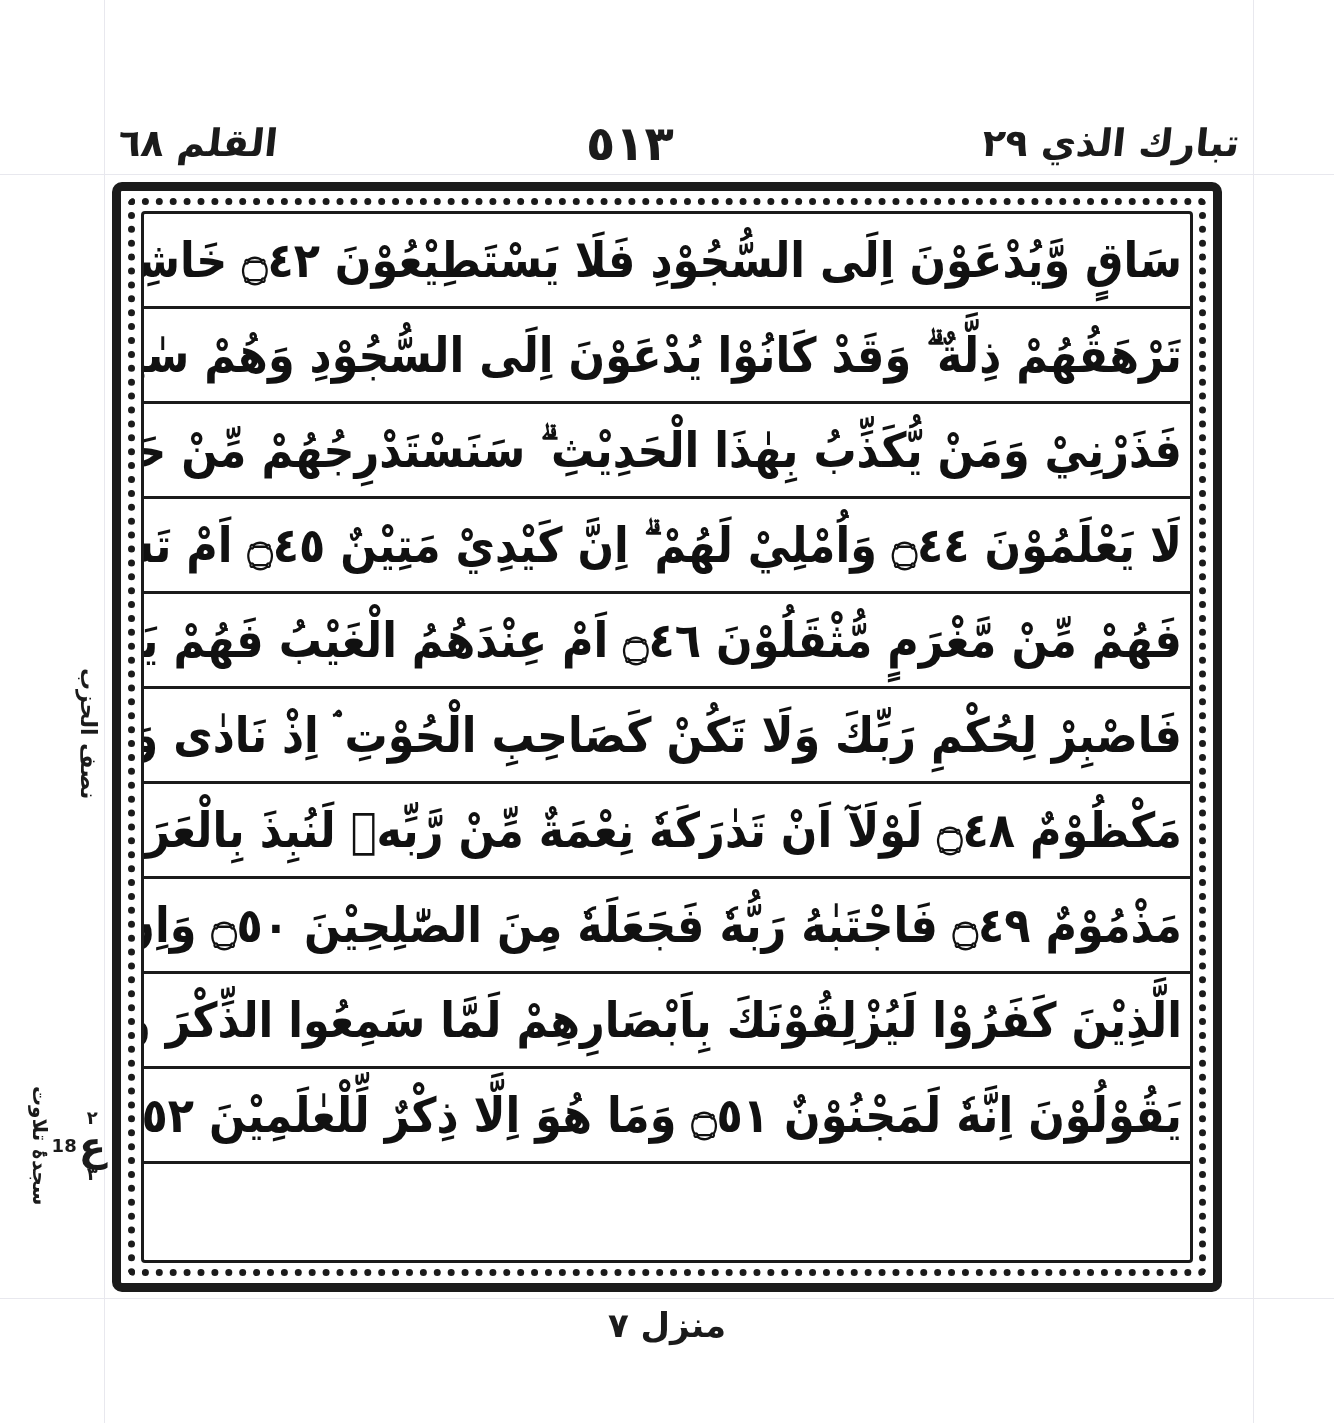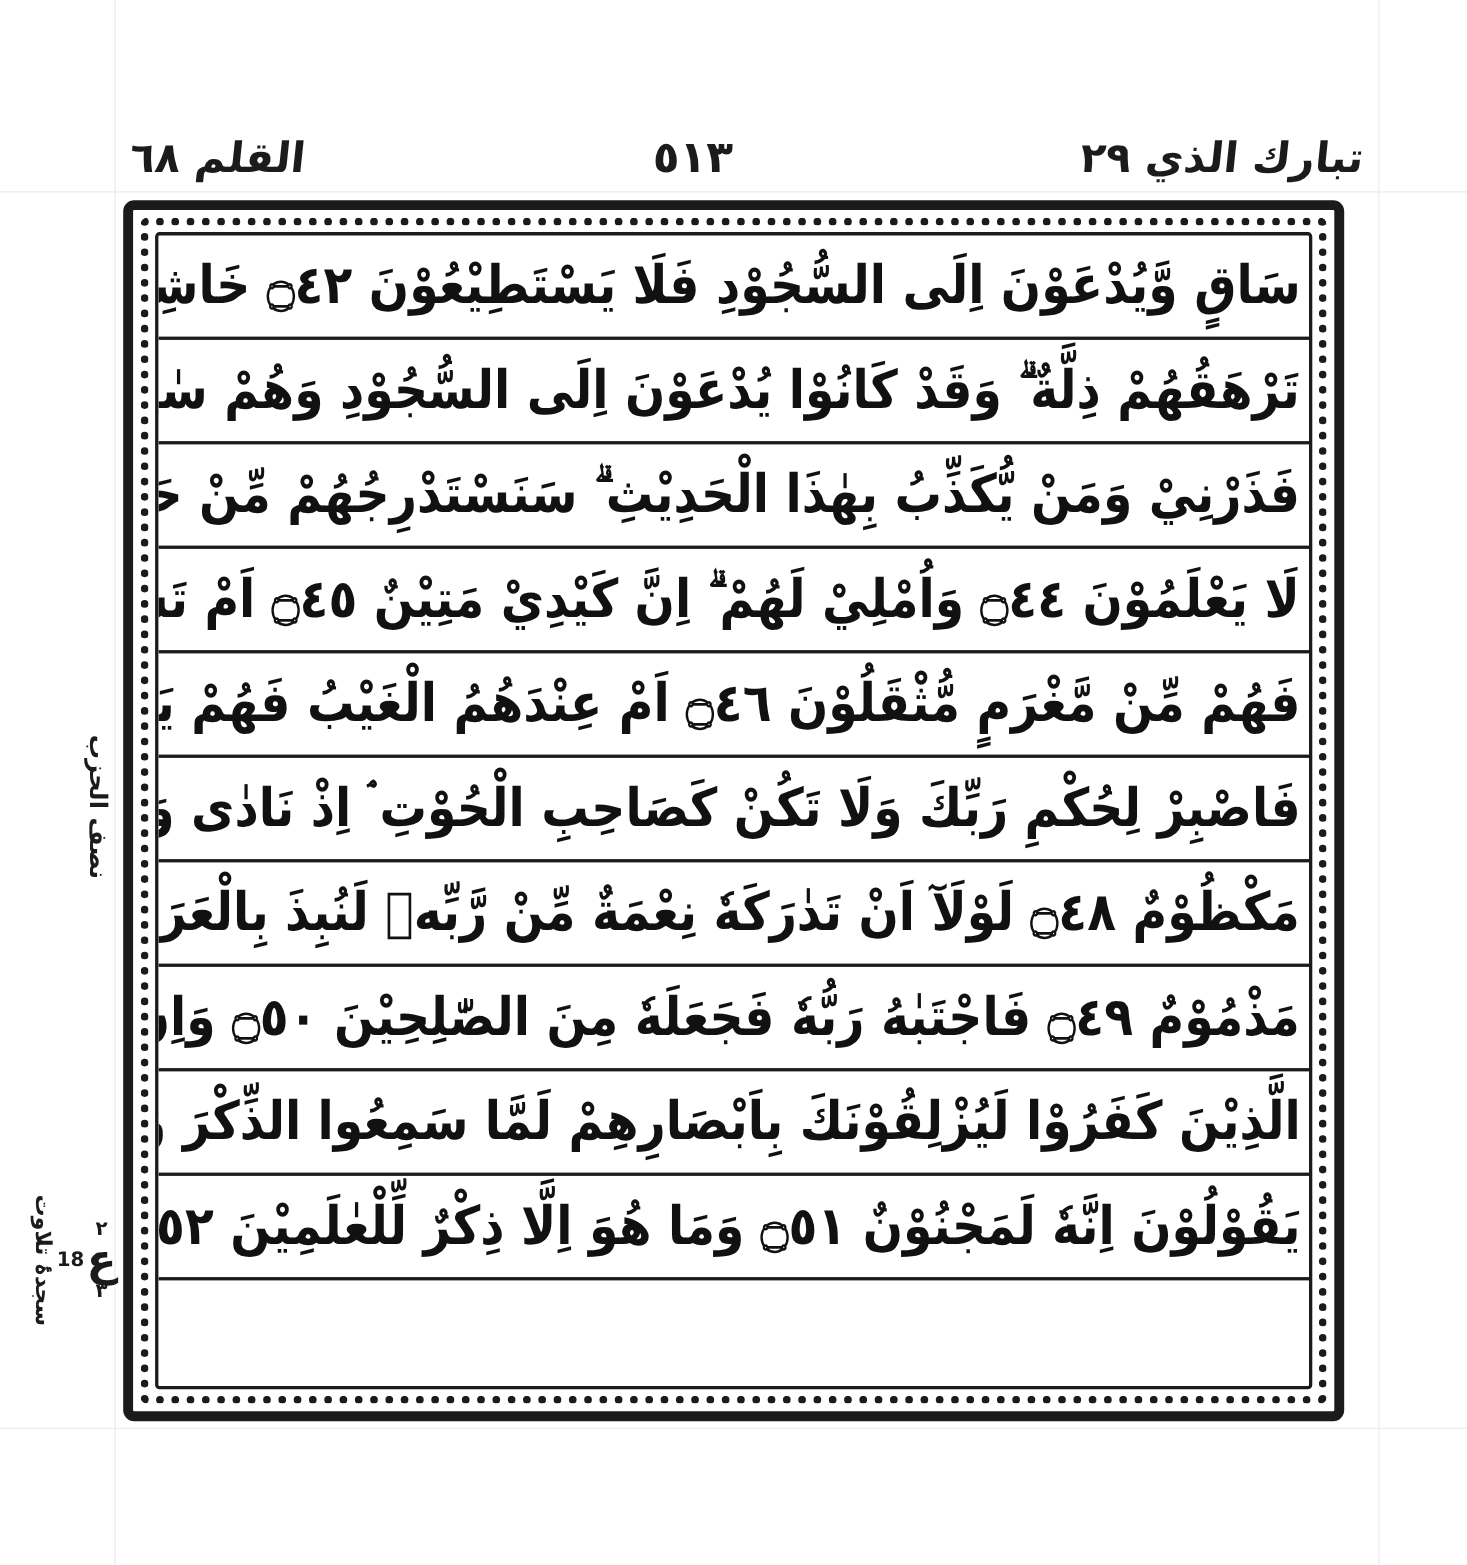--- a/index.html
+++ b/index.html
@@ -56,21 +56,21 @@
   .header-item {
     font-family: "DejaVu Sans", sans-serif;
     font-size: 38px;
     line-height: 1;
     color: #1b1b1b;
     font-weight: 700;
     white-space: nowrap;
     padding: 0 14px;
   }
   .header-juz   { transform: skewX(-6deg); }
-  .header-page  { font-size: 40px; letter-spacing: 1px; }
+  .header-page  { font-size: 48px; letter-spacing: 1px; }
   .header-surah { transform: skewX(-6deg); }
 
   
   .frame-outer {
     position: absolute;
     top: 182px;
     left: 112px;
     width: 1110px;
     height: 1110px;
     border: 9px solid #1b1b1b;
@@ -257,14 +257,17 @@
           <div class="ayah-text">الَّذِيْنَ كَفَرُوْا لَيُزْلِقُوْنَكَ بِاَبْصَارِهِمْ لَمَّا سَمِعُوا الذِّكْرَ وَ</div>
         </div>
         <div class="ayah-line">
           <div class="ayah-text">يَقُوْلُوْنَ اِنَّهٗ لَمَجْنُوْنٌ ۝٥١ وَمَا هُوَ اِلَّا ذِكْرٌ لِّلْعٰلَمِيْنَ ۝٥٢</div>
         </div>
         <div class="ayah-line blank"></div>
       </div>
     </div>
   </div>
 
+  <div class="footer">
+    <span class="footer-text">منزل ٧</span>
+  </div>
 
 </div>
 
 </body></html>

